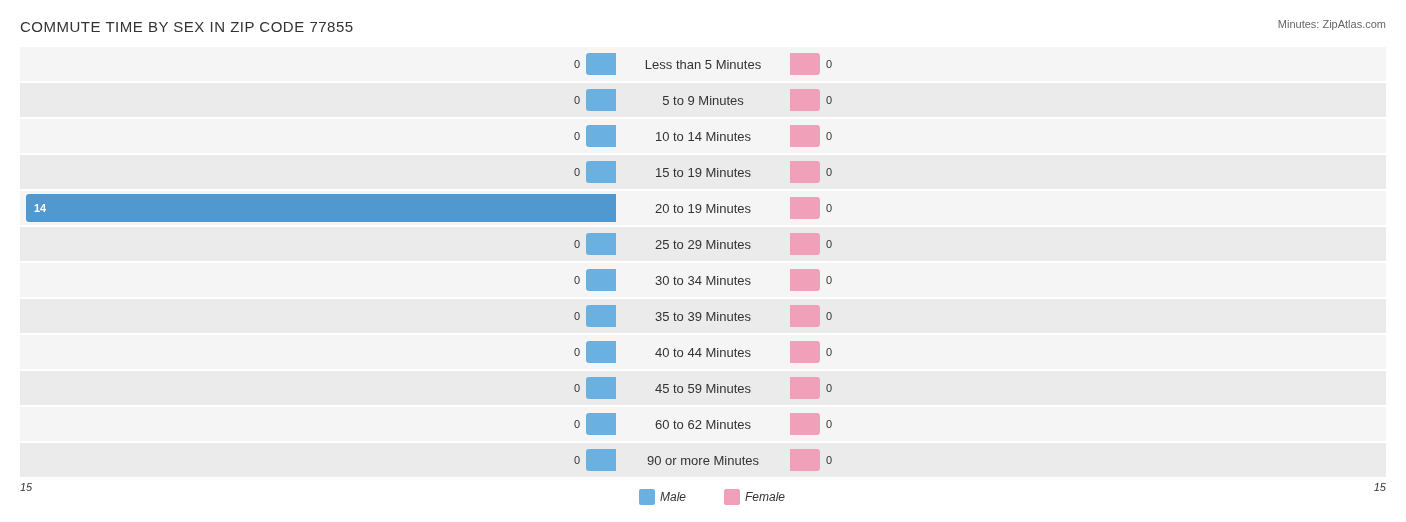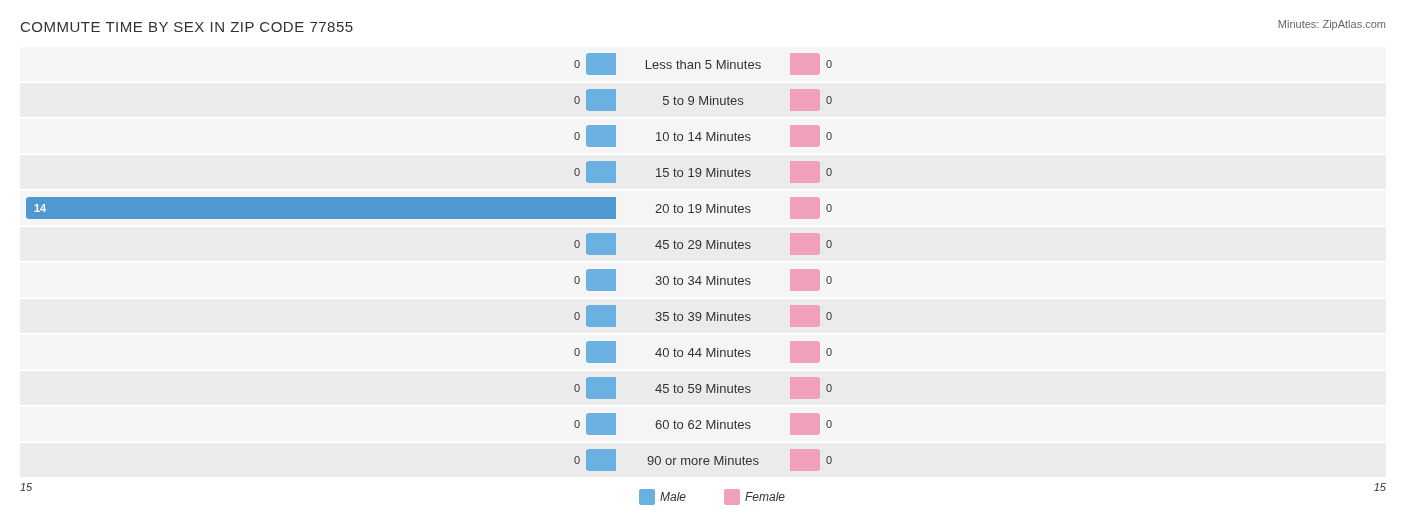--- a/index.html
+++ b/index.html
@@ -92,21 +92,21 @@
       font-size: 11px;
       color: #333;
       padding-right: 6px;
     }
     .zero-val-right {
       font-size: 11px;
       color: #333;
       padding-left: 6px;
     }
     .male-14-bar {
-      height: 22px;
+      height: 28px;
       background: #5098d0;
       border-radius: 3px 0 0 3px;
       width: 590px;
       display: flex;
       align-items: center;
     }
     .male-14-val {
       font-size: 11px;
       color: #fff;
       font-weight: bold;
@@ -216,21 +216,21 @@
           <span class="zero-val-right">0</span>
         </div>
       </div>
       <div class="bar-row">
         <div class="left-section">
           <div style="display: flex; align-items: center; justify-content: flex-end; width: 100%;">
             <span class="zero-val-left">0</span>
             <div class="male-bar" style="width: 30px;"></div>
           </div>
         </div>
-        <div class="label-center">45 to 29 Minutes</div>
+        <div class="label-center">25 to 29 Minutes</div>
         <div class="right-section">
           <div class="female-bar" style="width: 30px;"></div>
           <span class="zero-val-right">0</span>
         </div>
       </div>
       <div class="bar-row">
         <div class="left-section">
           <div style="display: flex; align-items: center; justify-content: flex-end; width: 100%;">
             <span class="zero-val-left">0</span>
             <div class="male-bar" style="width: 30px;"></div>

